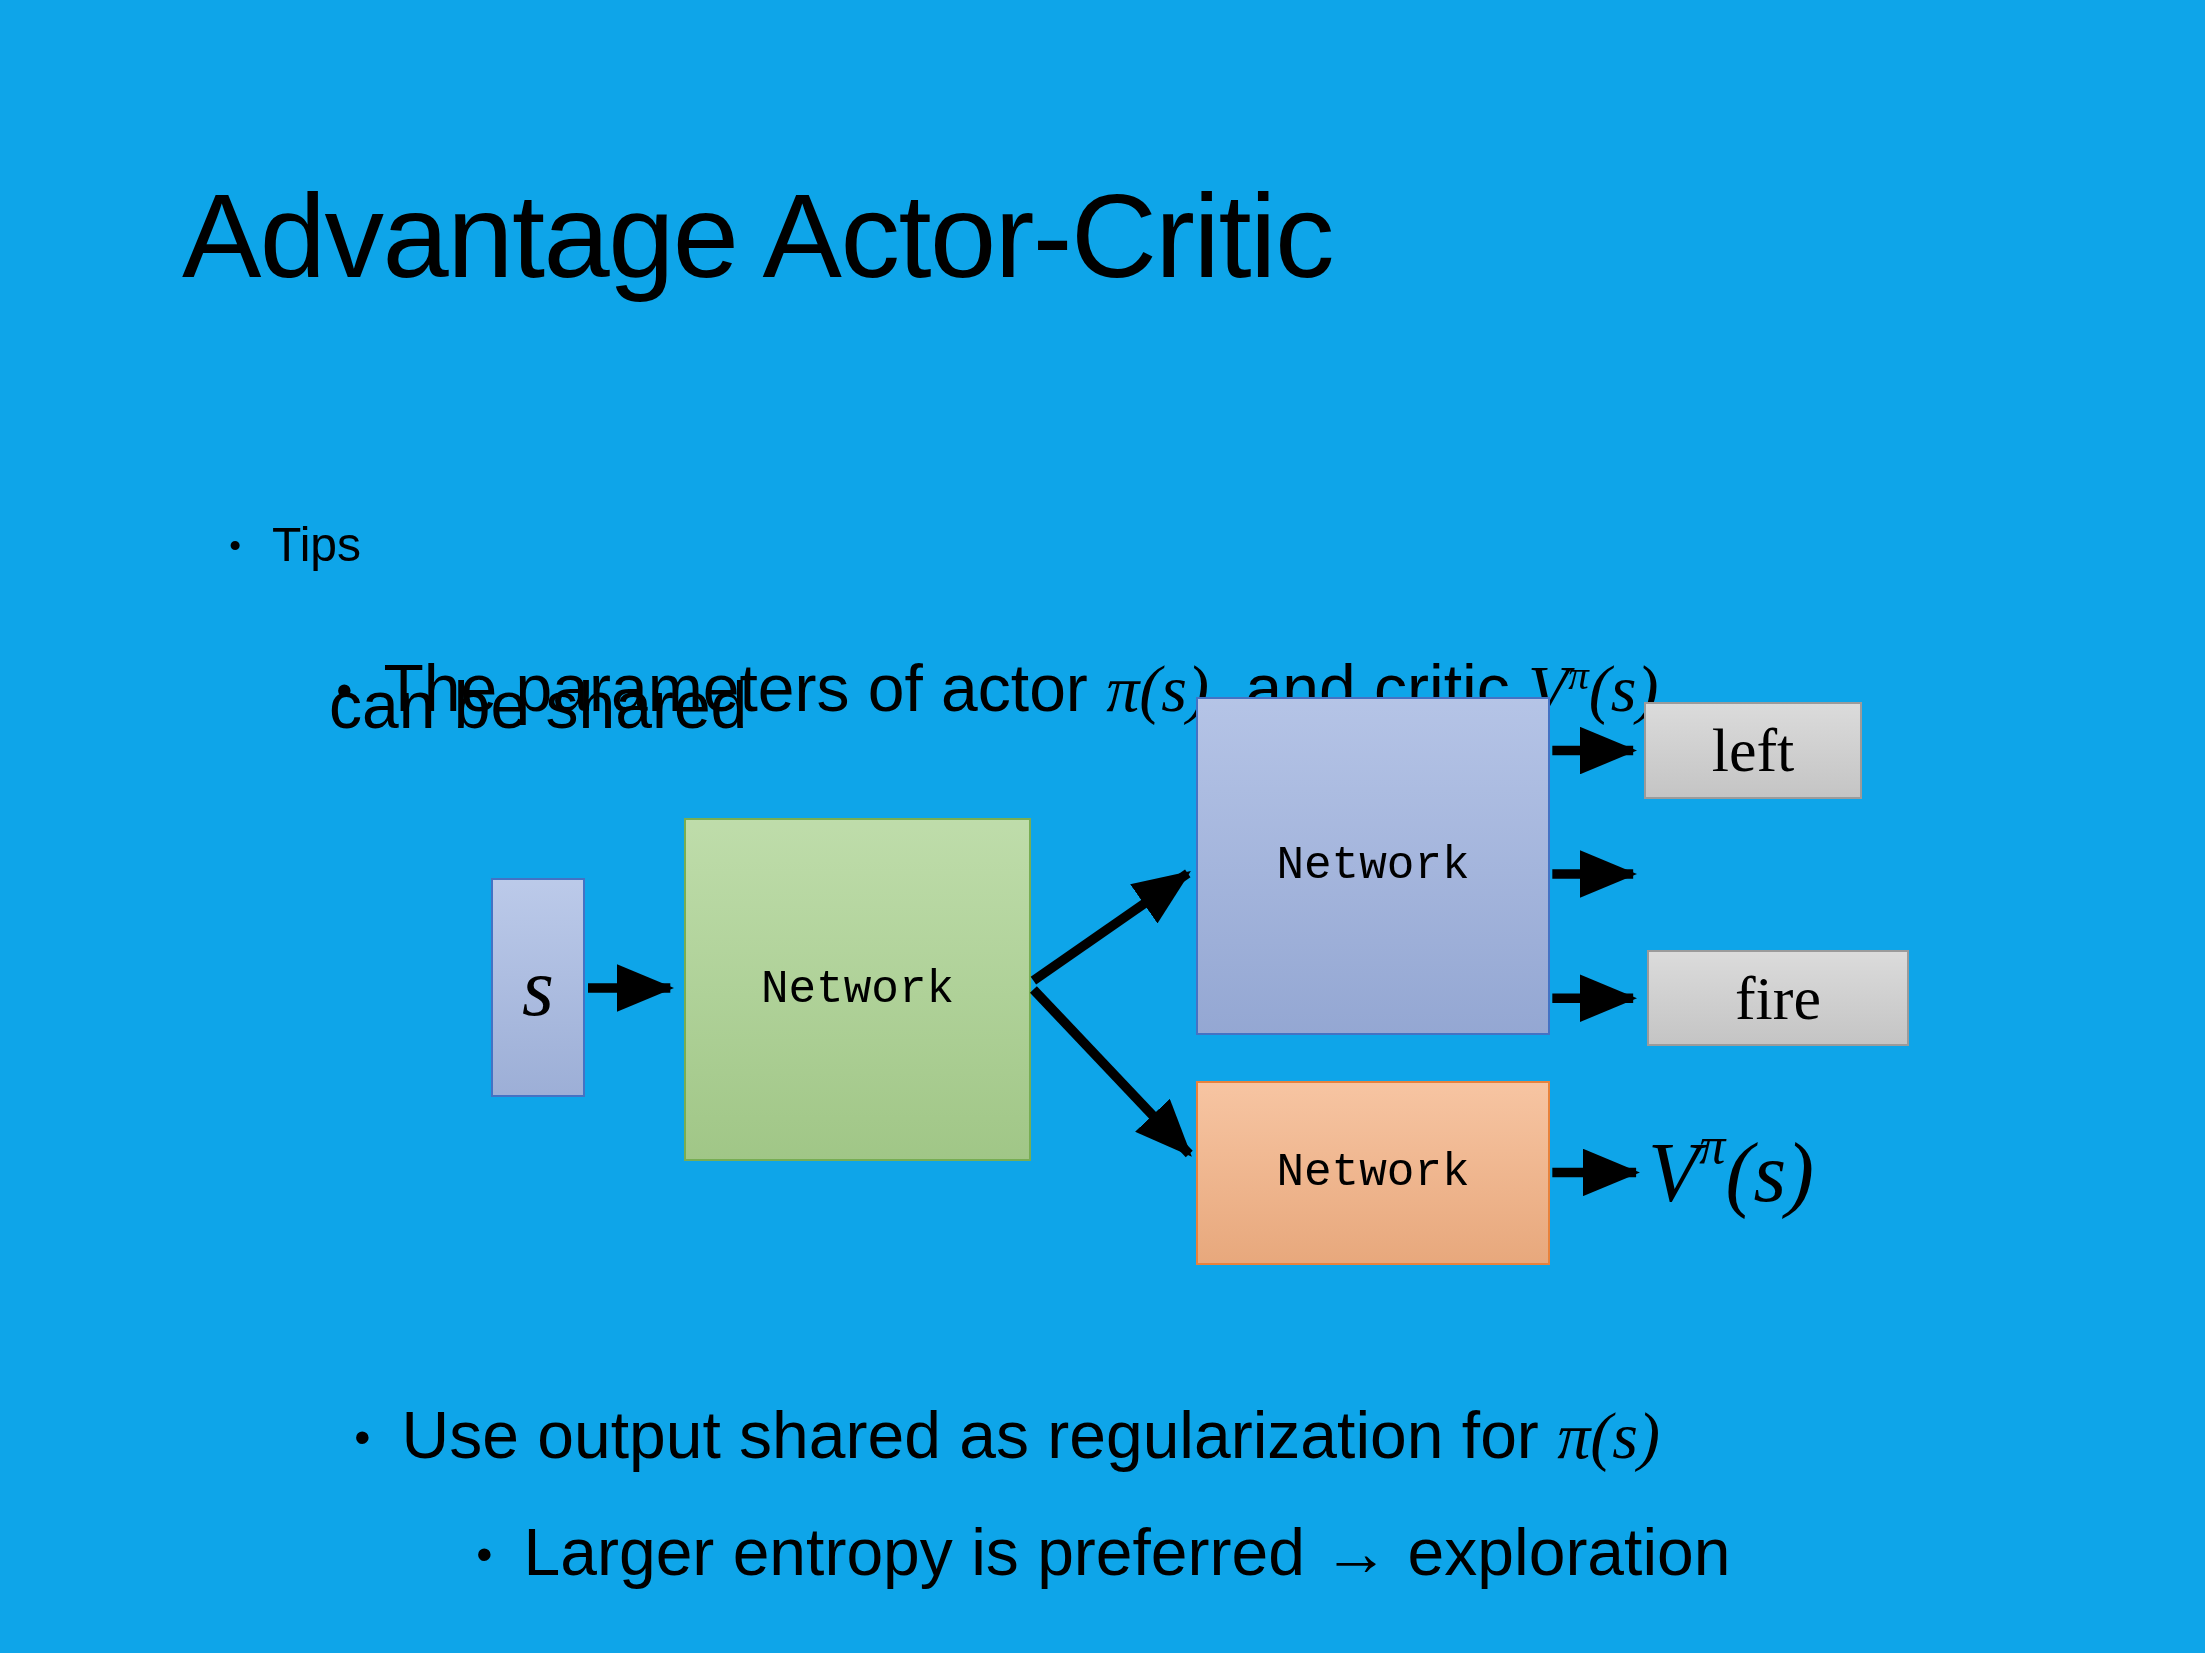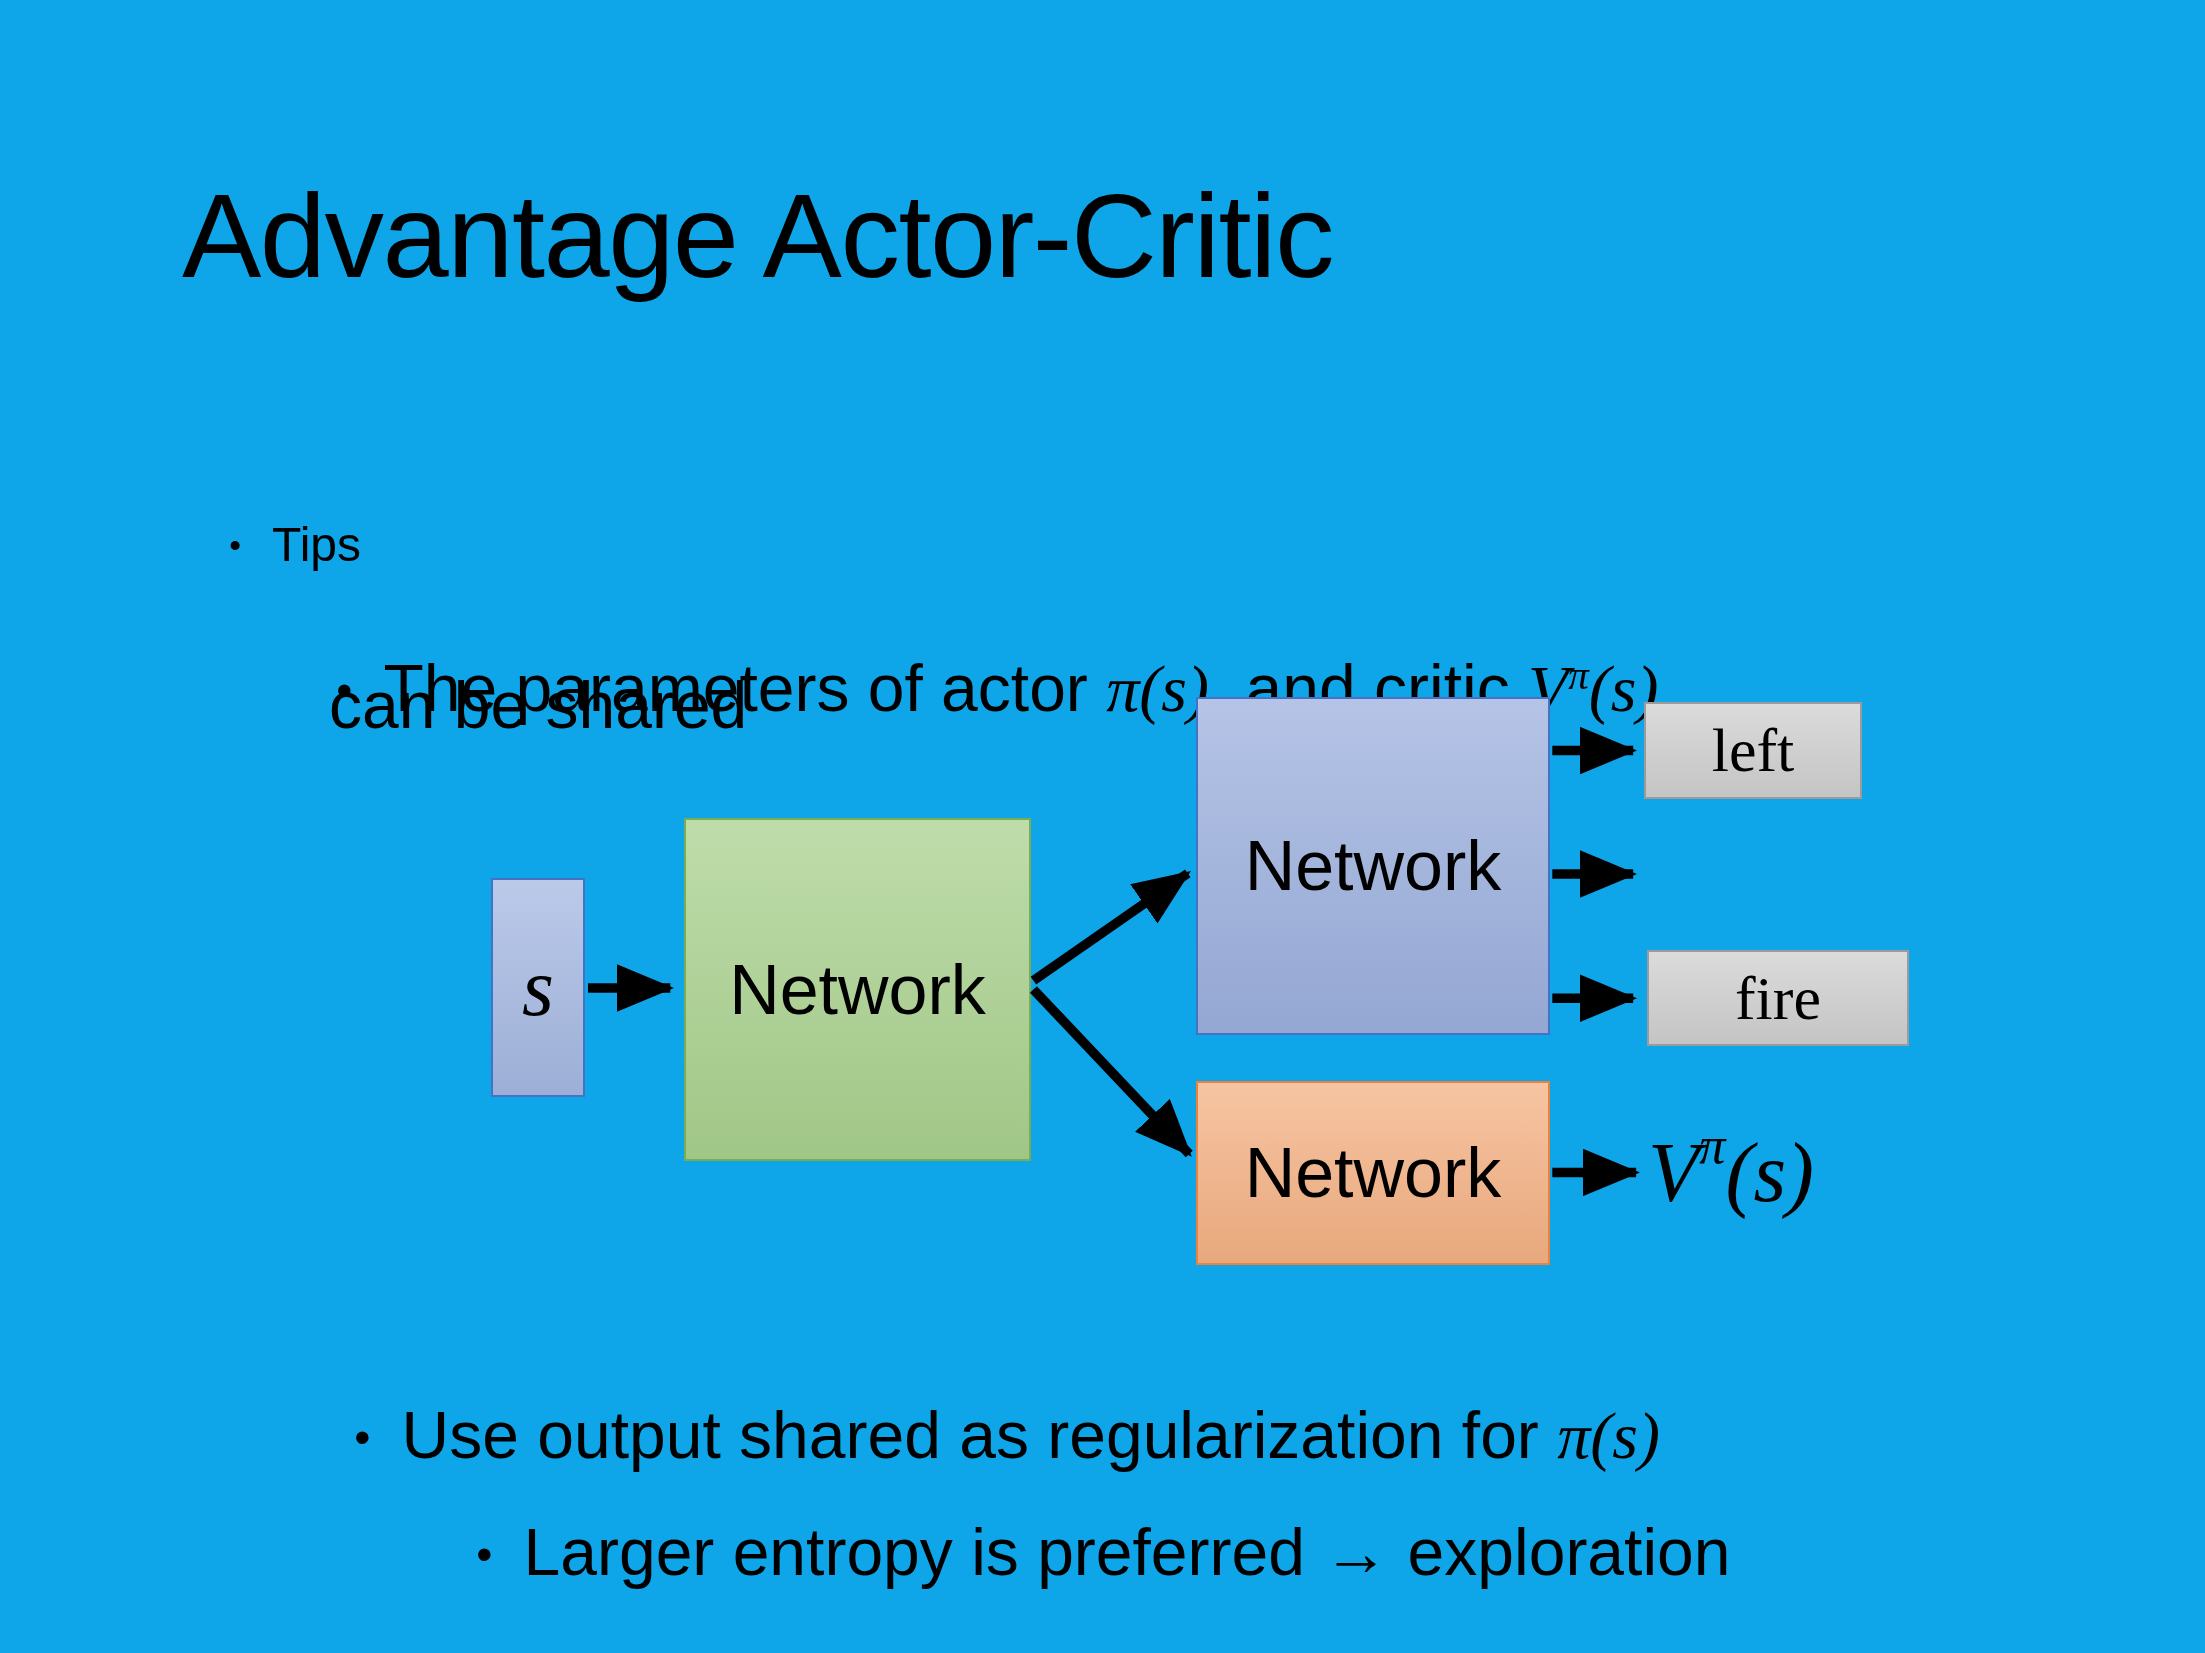--- a/index.html
+++ b/index.html
@@ -22,21 +22,21 @@
     font-family:"Liberation Serif",serif;font-style:italic;
     font-size:0.62em;position:relative;top:-0.52em;
   }
   
   .dbox{
     position:absolute;box-sizing:border-box;border:2.2px solid;
     display:flex;align-items:center;justify-content:center;
     background-image:linear-gradient(rgba(255,255,255,0.25),rgba(0,0,0,0.05));
   }
   .state-box{border-width:2.9px;}
-  .net-label{font-size:70px;}
+  .net-label{font-size:46px;font-family:Liberation Mono, monospace;}
   .state-label{font-family:"Liberation Serif",serif;font-style:italic;font-size:82px;}
   .out-label{font-family:"Liberation Serif",serif;font-size:62px;}
   .v-label{
     position:absolute;display:flex;align-items:center;
     font-family:"Liberation Serif",serif;font-style:italic;font-size:84px;white-space:pre;
   }
   .arrows{position:absolute;left:0;top:0;width:2205px;height:1654px;pointer-events:none;}
 </style>
 </head>
 <body>

